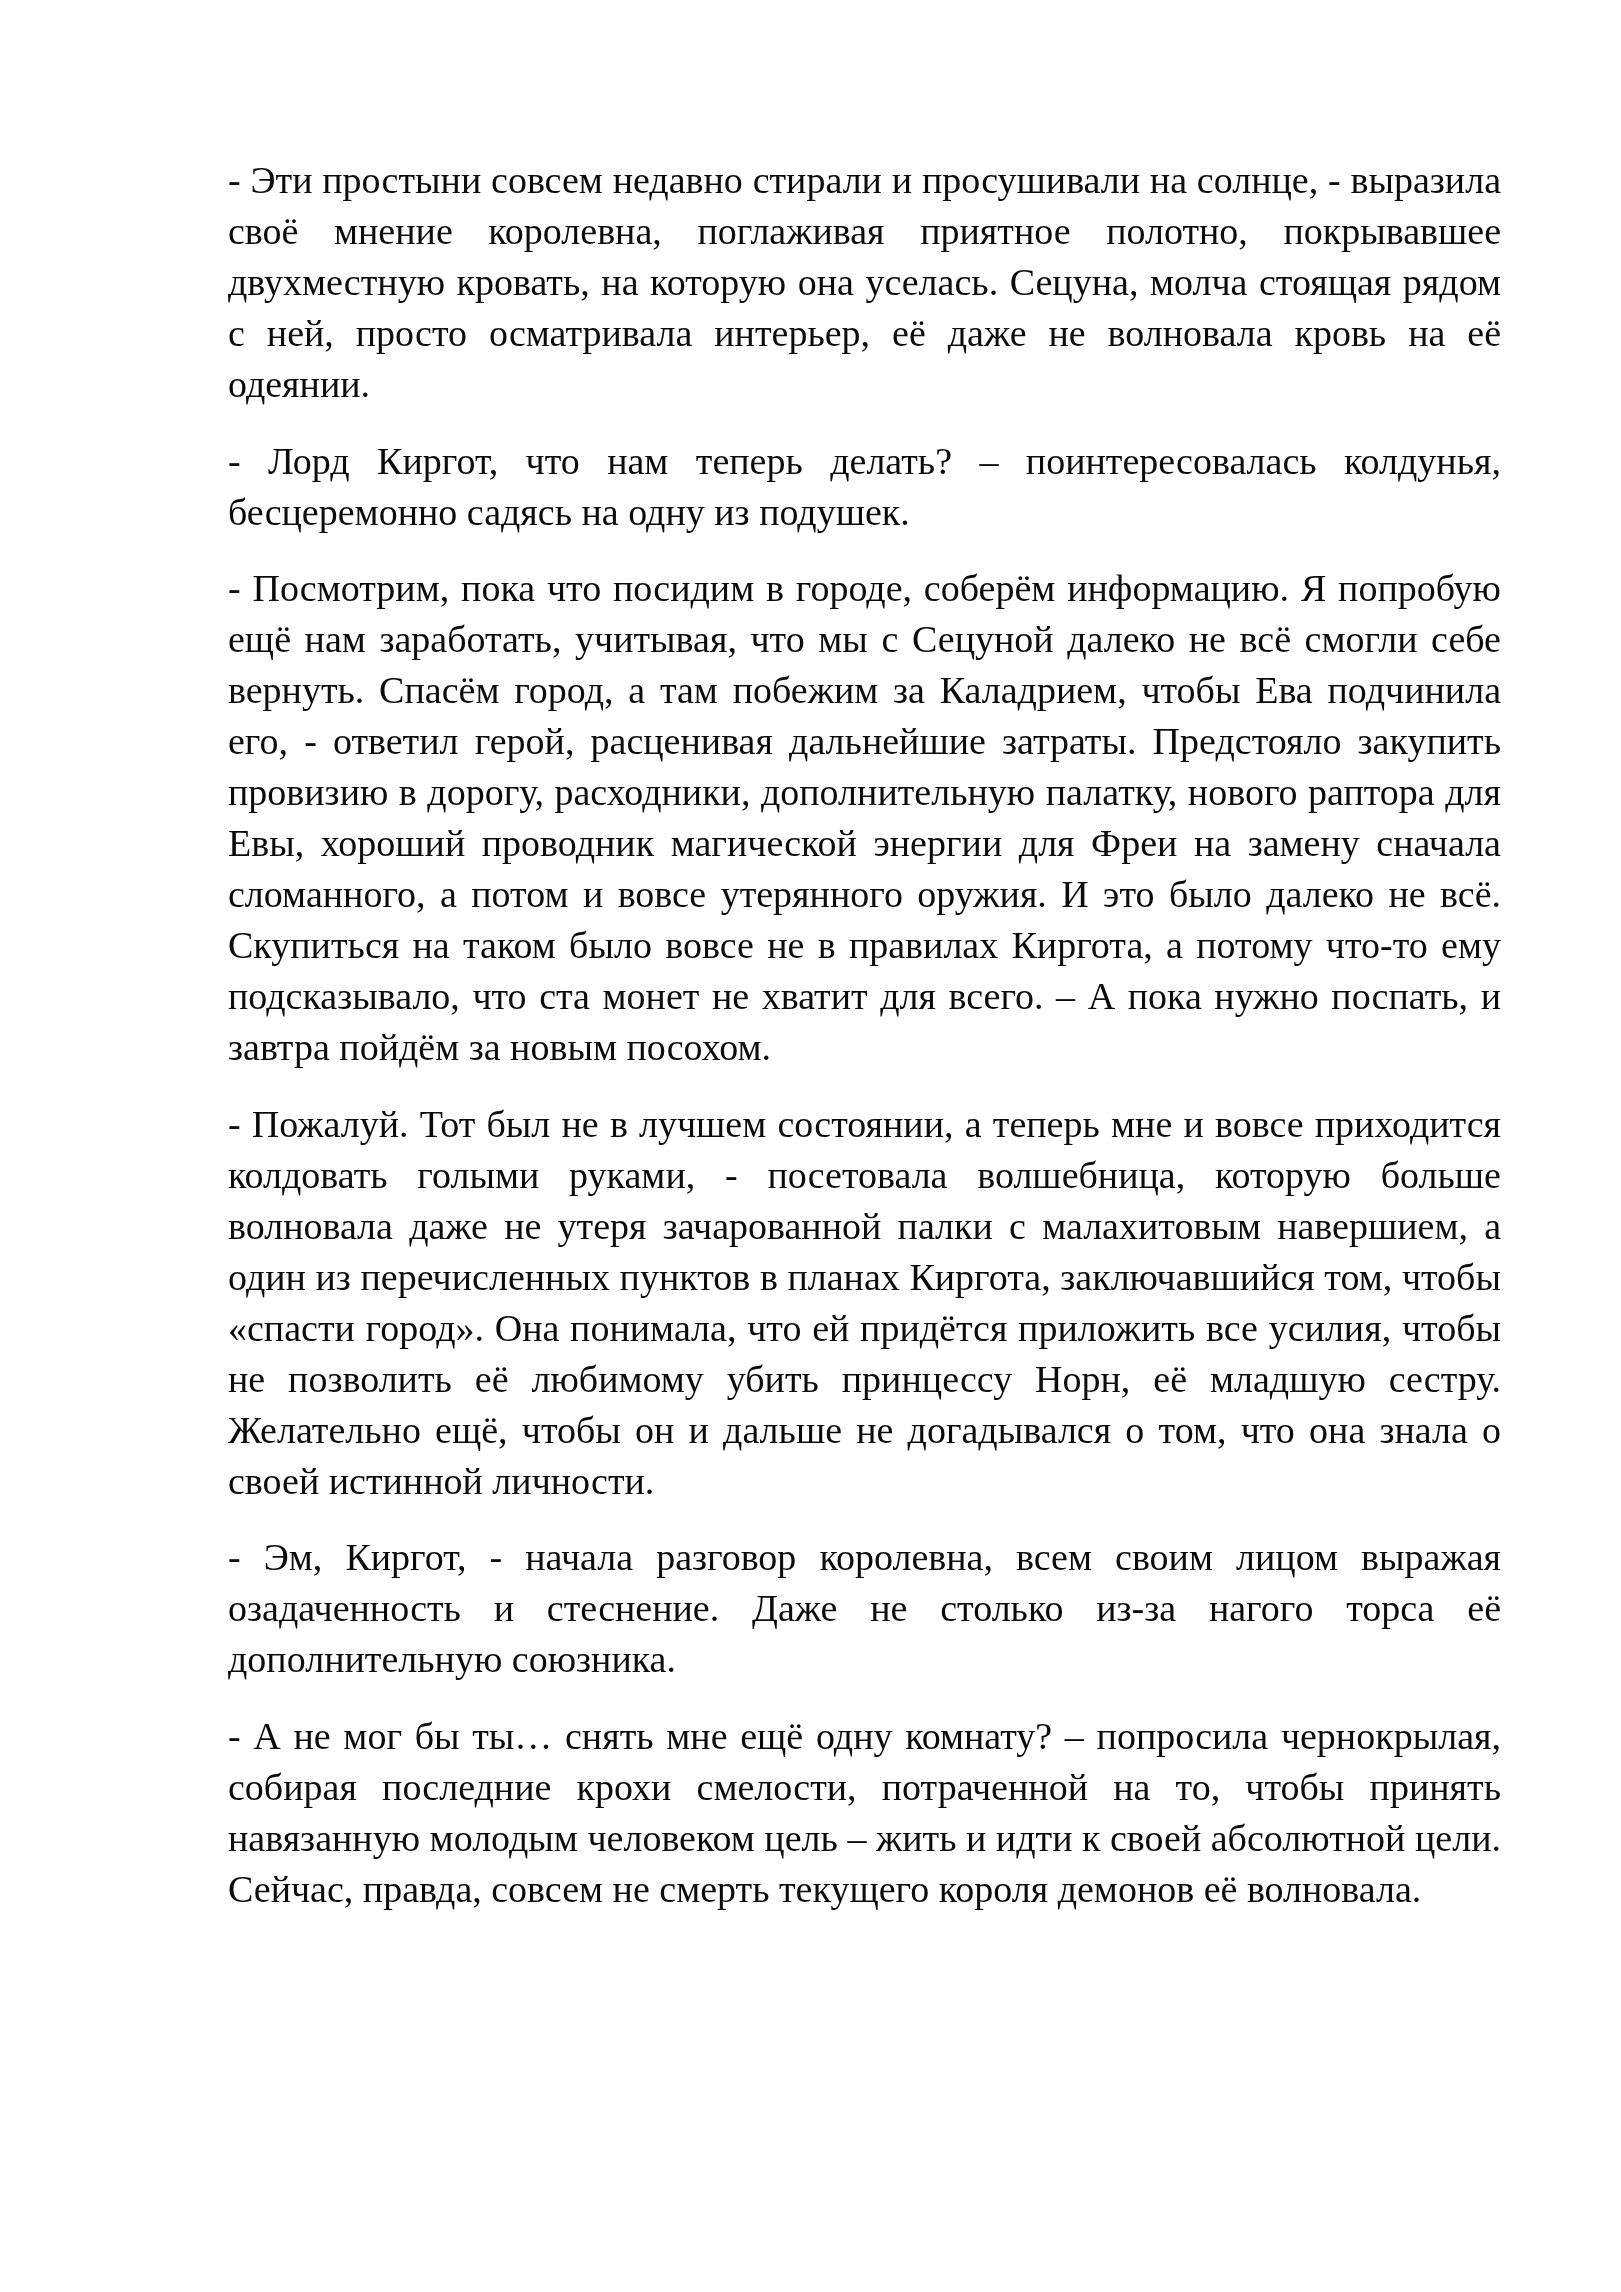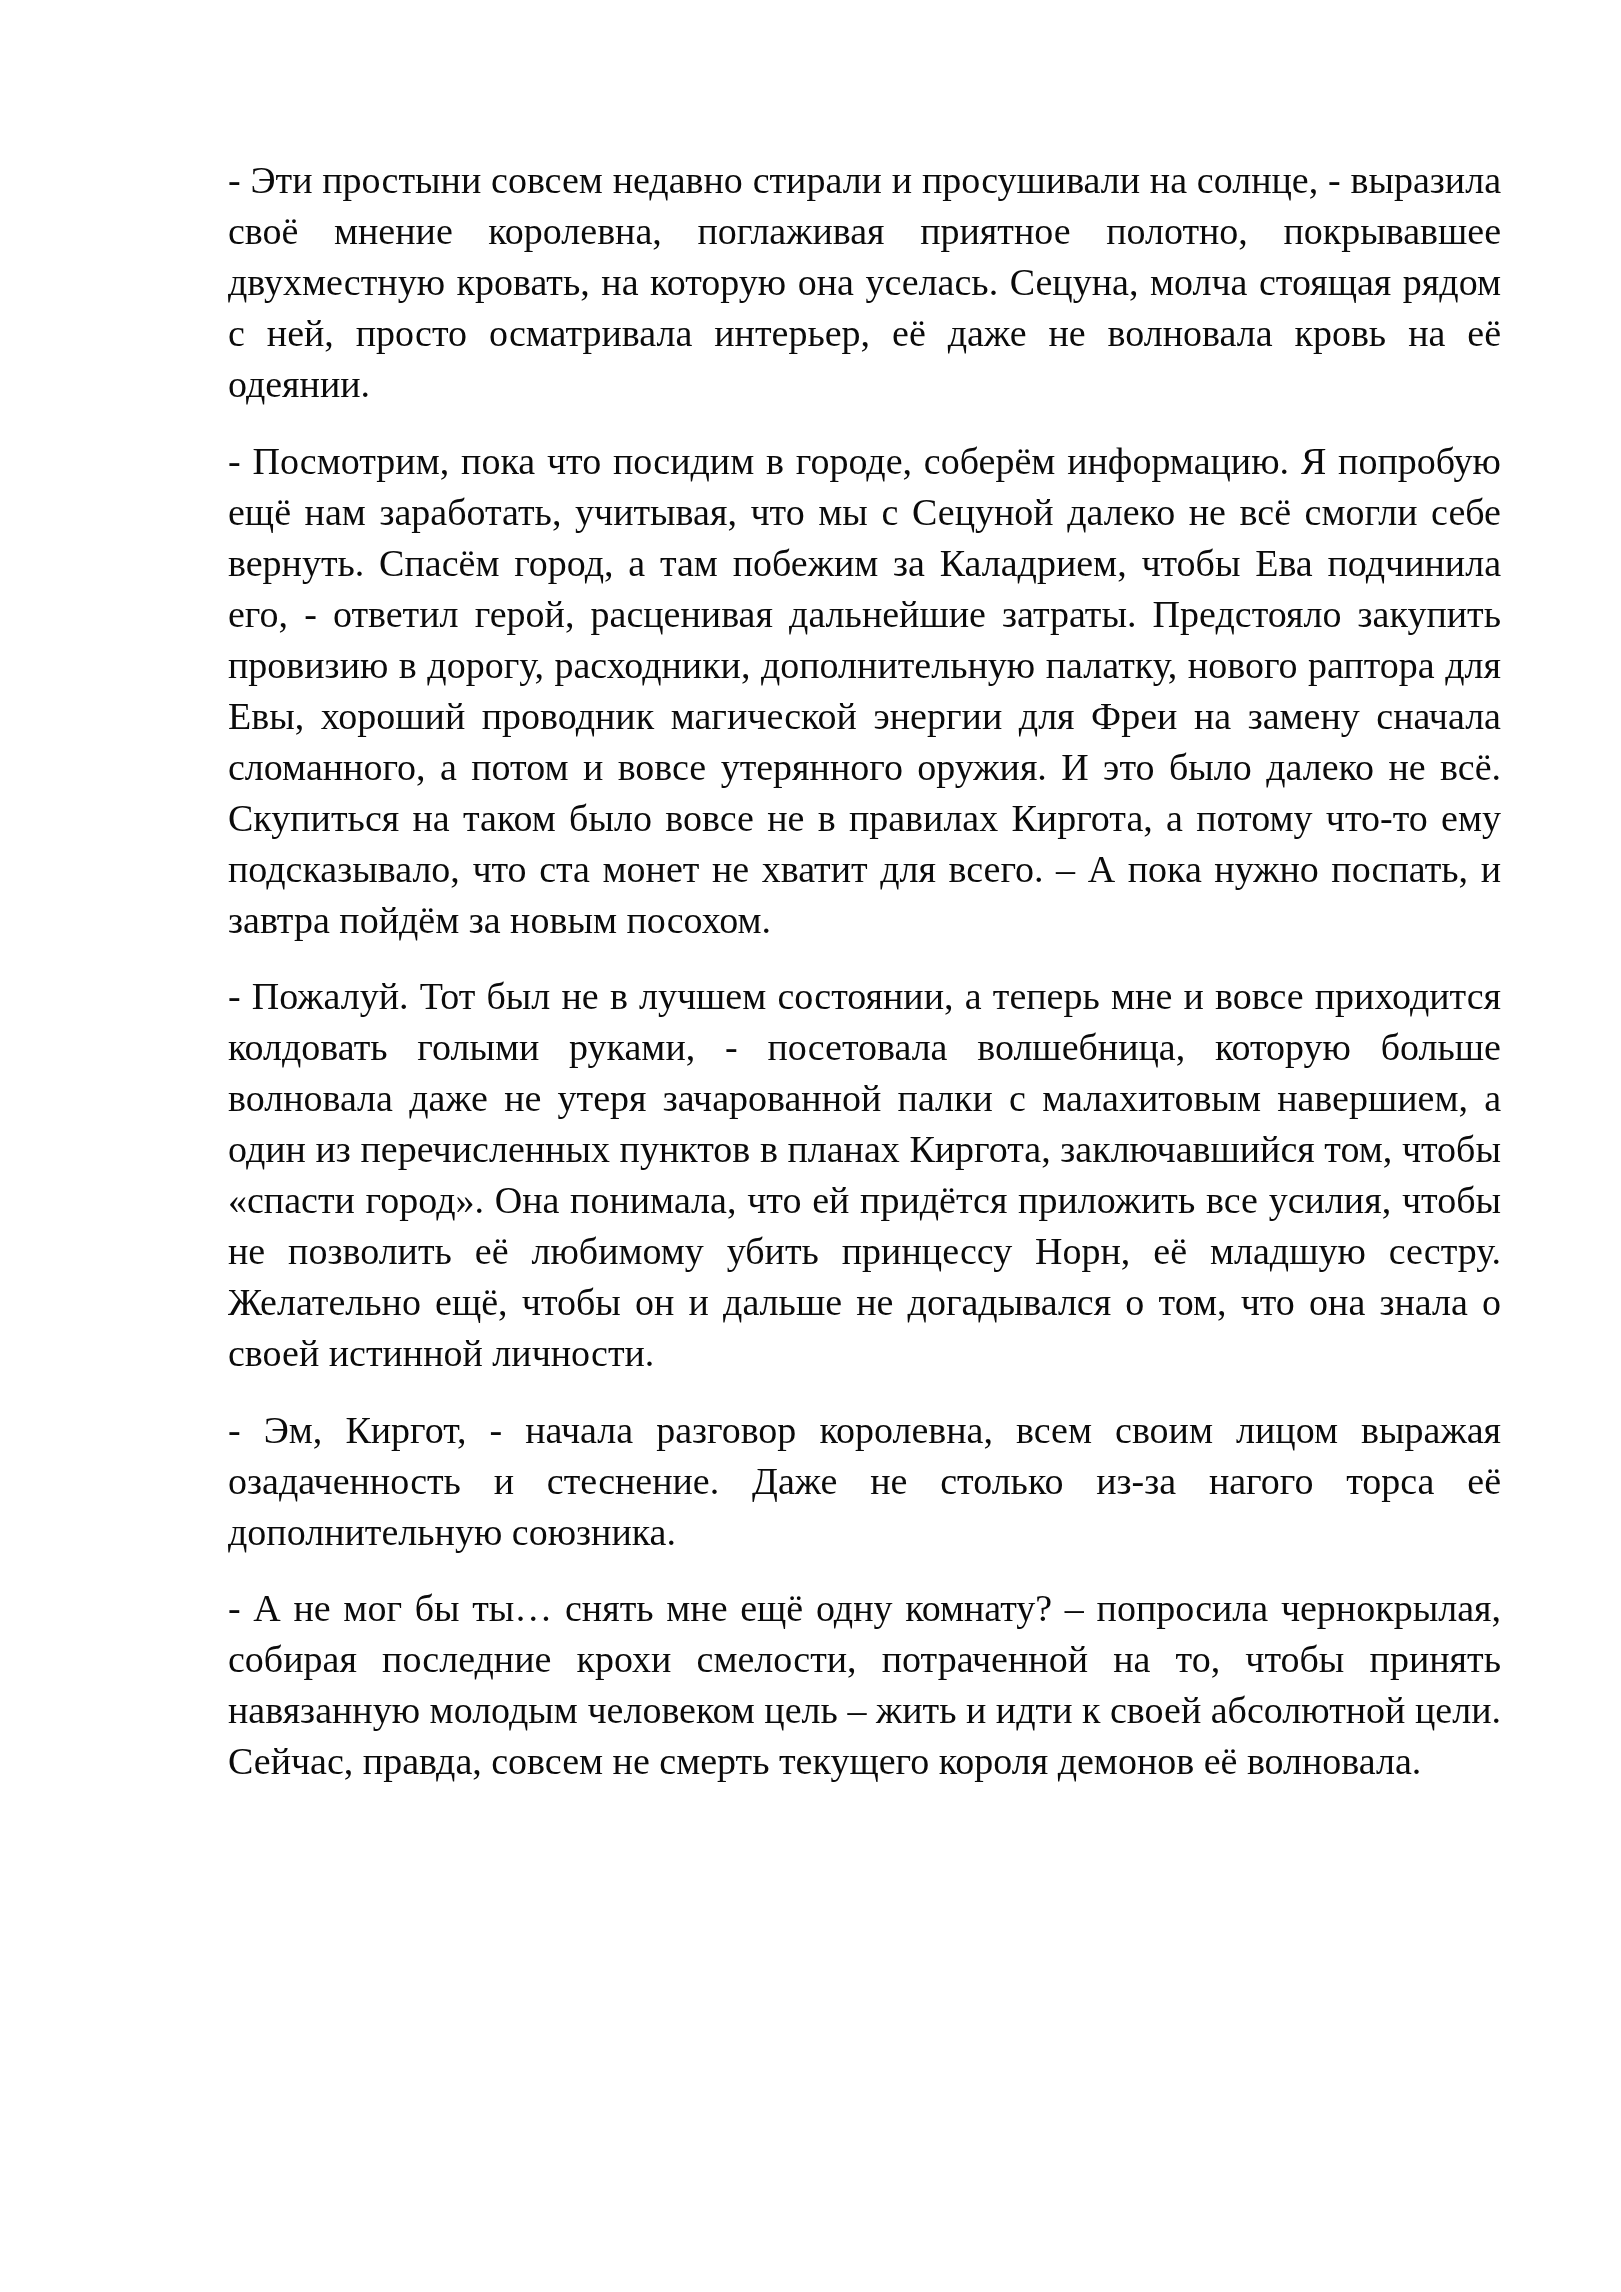--- a/index.html
+++ b/index.html
@@ -40,20 +40,21 @@
     font-size: 40px;
     color: #0f766e;
   }
 </style>
 </head>
 <body>
 
 <div class="page">
   <div class="text-block">
     <p>- Эти простыни совсем недавно стирали и просушивали на солнце, - выразила своё мнение королевна, поглаживая приятное полотно, покрывавшее двухместную кровать, на которую она уселась. Сецуна, молча стоящая рядом с ней, просто осматривала интерьер, её даже не волновала кровь на её одеянии.</p>
+    <p>- Лорд Киргот, что нам теперь делать? – поинтересовалась колдунья, бесцеремонно садясь на одну из подушек.</p>
     <p>- Посмотрим, пока что посидим в городе, соберём информацию. Я попробую ещё нам заработать, учитывая, что мы с Сецуной далеко не всё смогли себе вернуть. Спасём город, а там побежим за Каладрием, чтобы Ева подчинила его, - ответил герой, расценивая дальнейшие затраты. Предстояло закупить провизию в дорогу, расходники, дополнительную палатку, нового раптора для Евы, хороший проводник магической энергии для Фреи на замену сначала сломанного, а потом и вовсе утерянного оружия. И это было далеко не всё. Скупиться на таком было вовсе не в правилах Киргота, а потому что-то ему подсказывало, что ста монет не хватит для всего. – А пока нужно поспать, и завтра пойдём за новым посохом.</p>
     <p>- Пожалуй. Тот был не в лучшем состоянии, а теперь мне и вовсе приходится колдовать голыми руками, - посетовала волшебница, которую больше волновала даже не утеря зачарованной палки с малахитовым навершием, а один из перечисленных пунктов в планах Киргота, заключавшийся том, чтобы «спасти город». Она понимала, что ей придётся приложить все усилия, чтобы не позволить её любимому убить принцессу Норн, её младшую сестру. Желательно ещё, чтобы он и дальше не догадывался о том, что она знала о своей истинной личности.</p>
     <p>- Эм, Киргот, - начала разговор королевна, всем своим лицом выражая озадаченность и стеснение. Даже не столько из-за нагого торса её дополнительную союзника.</p>
     <p>- А не мог бы ты… снять мне ещё одну комнату? – попросила чернокрылая, собирая последние крохи смелости, потраченной на то, чтобы принять навязанную молодым человеком цель – жить и идти к своей абсолютной цели. Сейчас, правда, совсем не смерть текущего короля демонов её волновала.</p>
   </div>
   <div class="page-footer">114</div>
 </div>
 
 
 </body></html>

